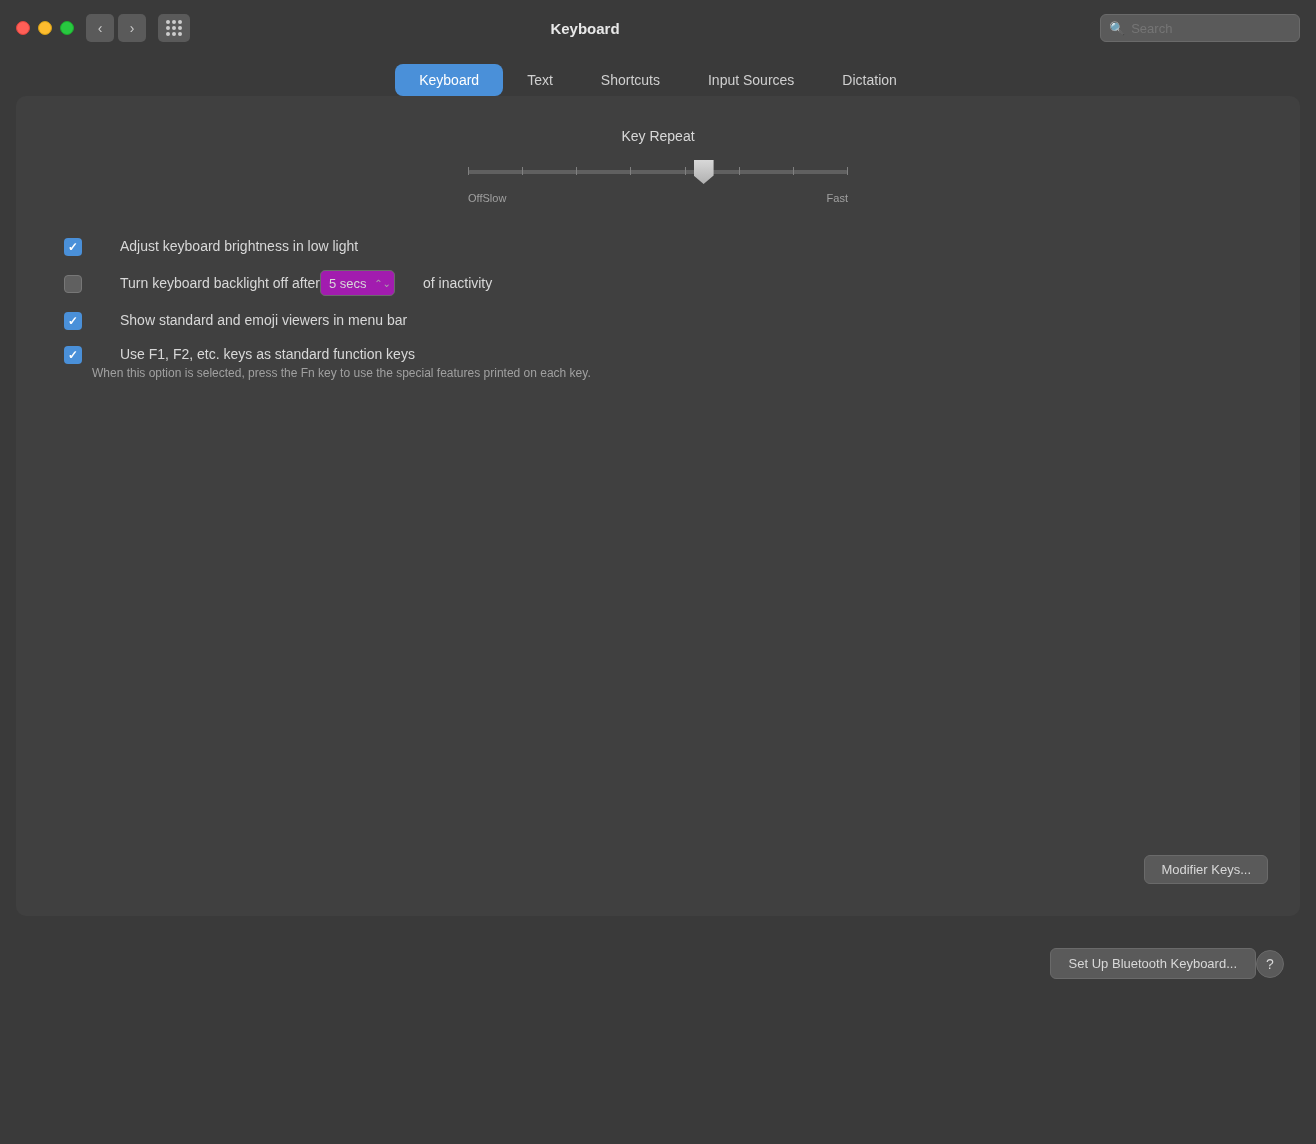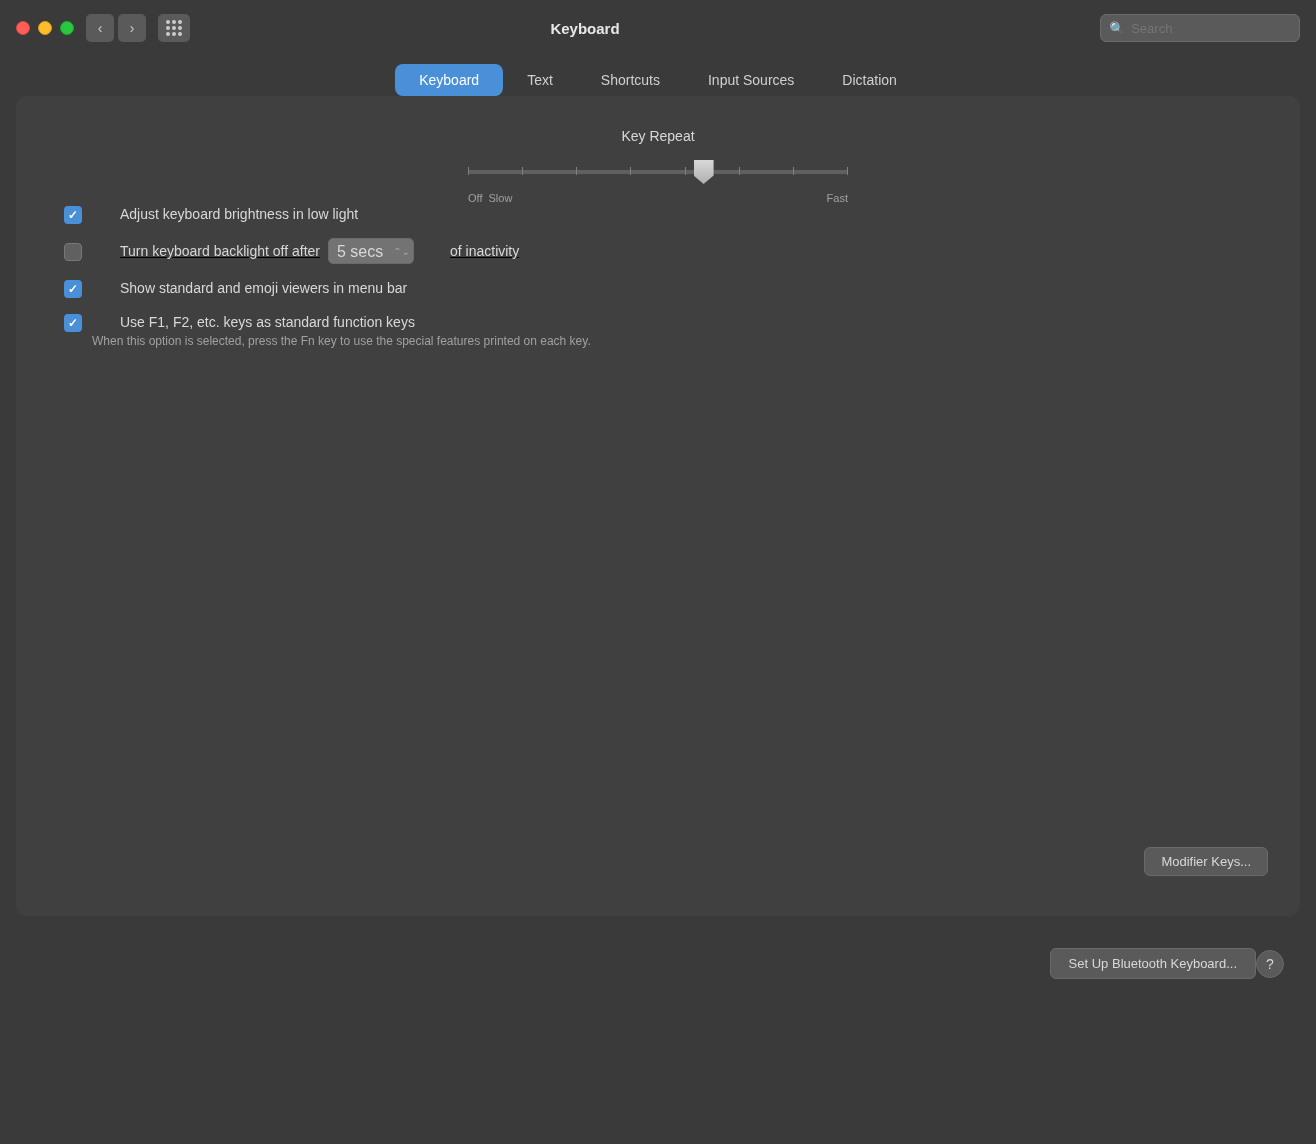--- a/index.html
+++ b/index.html
@@ -143,20 +143,21 @@
       border-radius: 10px;
       padding: 24px 32px 24px 32px;
       min-height: 820px;
       position: relative;
     }
 
     
     .sliders-section {
       display: flex;
       justify-content: space-around;
+      margin-bottom: 32px;
       margin-top: 8px;
     }
 
     .slider-group {
       display: flex;
       flex-direction: column;
       align-items: center;
       width: 380px;
     }
 
@@ -282,31 +283,29 @@
     .checkbox-sublabel {
       font-size: 12px;
       color: #a0a0a0;
       margin-top: 2px;
       margin-left: 28px;
     }
 
     .inline-select-wrapper {
       display: flex;
       align-items: center;
-      gap: 8px;
       flex-wrap: wrap;
-      text-decoration: underline;
     }
 
     .inline-select {
-      background: #737373;
+      background: #a21caf;
       border: 1px solid #6a6a6a;
       border-radius: 5px;
       color: #d8d8d8;
-      font-size: 16px;
+      font-size: 13px;
       padding: 2px 20px 2px 8px;
       appearance: none;
       cursor: pointer;
       position: relative;
       height: 26px;
     }
 
     .select-container {
       position: relative;
       display: inline-block;
@@ -318,21 +317,21 @@
       top: 50%;
       transform: translateY(-50%);
       color: #aaa;
       font-size: 10px;
       pointer-events: none;
     }
 
     
     .bottom-right {
       position: absolute;
-      bottom: 40px;
+      bottom: 32px;
       right: 32px;
     }
 
     .modifier-btn {
       background: #5a5a5a;
       border: 1px solid #6a6a6a;
       border-radius: 6px;
       color: #d8d8d8;
       font-size: 13px;
       padding: 6px 16px;
@@ -446,21 +445,21 @@
             <div class="tick"></div>
             <div class="tick"></div>
             <div class="tick"></div>
             <div class="tick"></div>
             <div class="tick"></div>
             <div class="tick"></div>
           </div>
           <div class="slider-thumb slider-thumb-key-repeat"></div>
         </div>
         <div class="slider-ends">
-          <div style="display:flex; gap:6px;">
+          <div style="display:flex; ">
             <span class="slider-end-label">Off</span>
             <span class="slider-end-label">Slow</span>
           </div>
           <span class="slider-end-label">Fast</span>
         </div>
       </div>
 
 
     </div>
 

